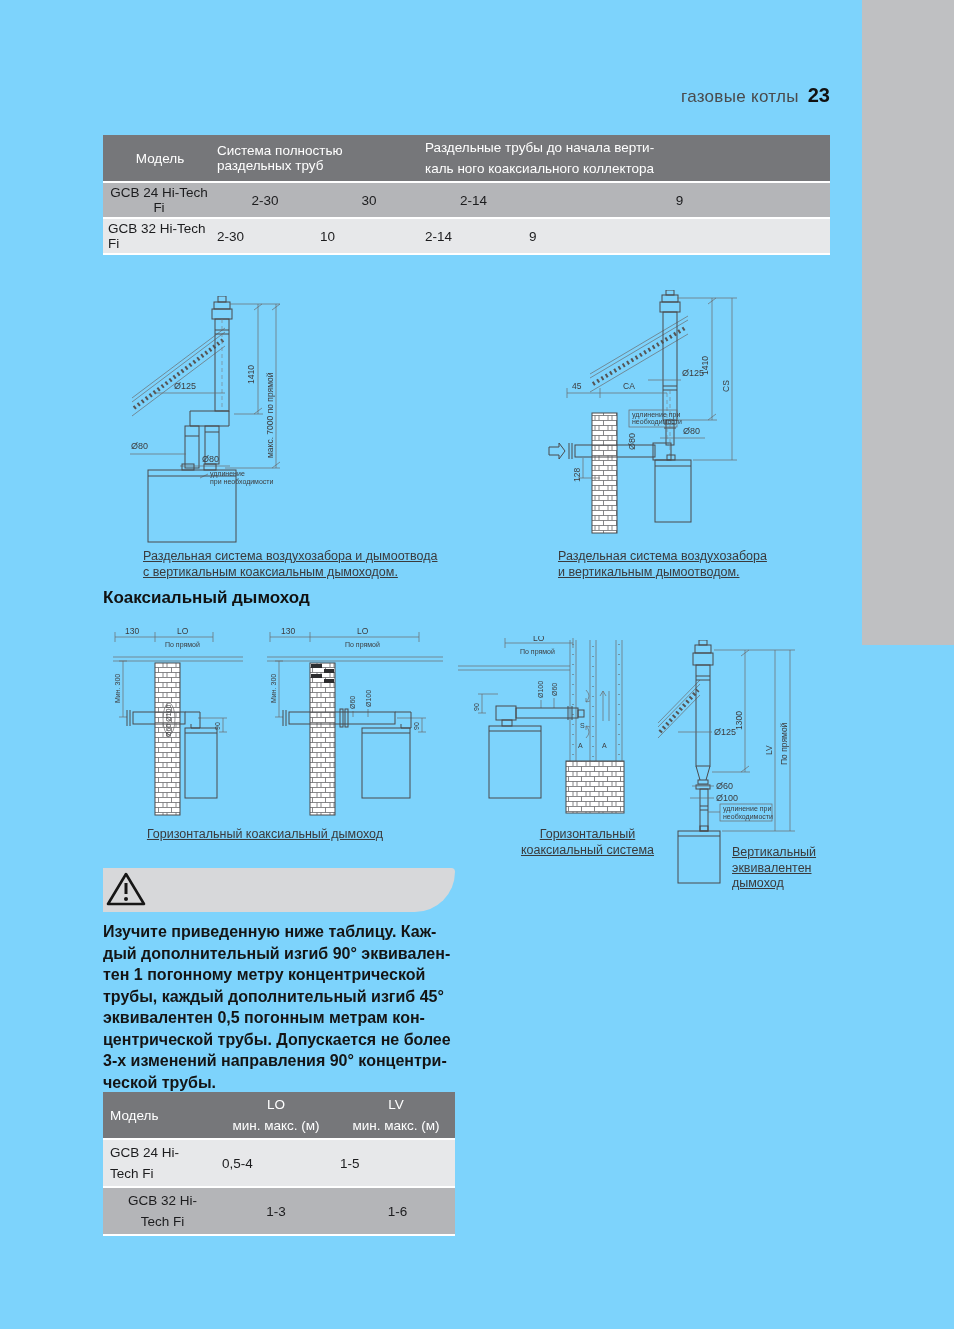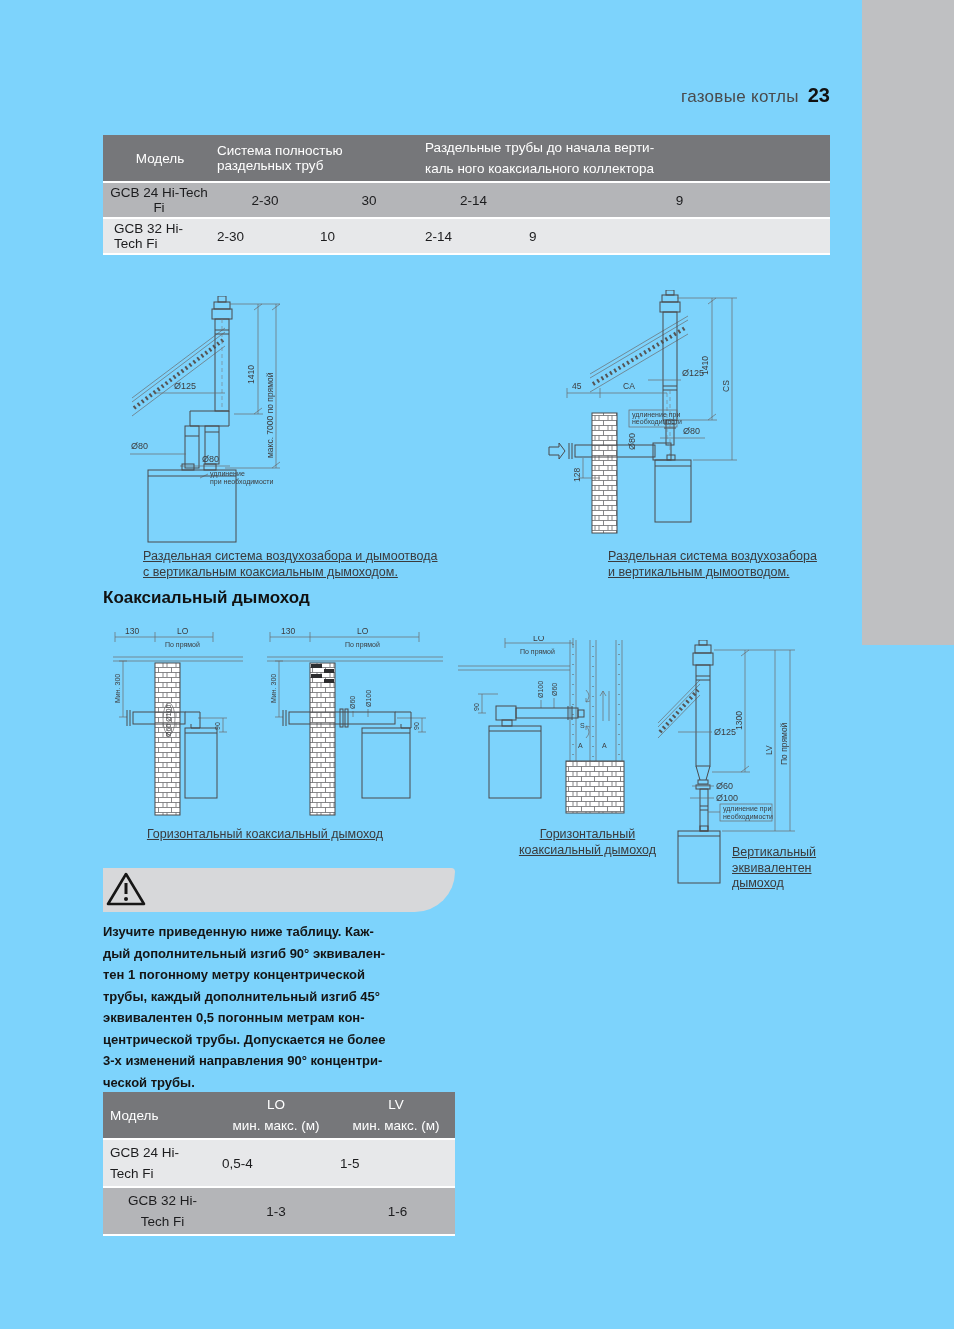--- a/index.html
+++ b/index.html
@@ -35,21 +35,21 @@
 
   
   .sec-h{left:103px;top:588px;font-size:17px;font-weight:bold;color:#111;}
 
   
   .cap{font-size:12.5px;line-height:15.5px;color:#3a3a3c;white-space:pre-line;text-decoration:underline;}
 
   
   .warn-bar{left:103px;top:868px;width:352px;height:44px;background:#d7d8da;
             border-radius:0 4px 42px 0;}
-  .para{left:103px;top:921px;width:390px;font-size:13px;line-height:21.5px;
+  .para{left:103px;top:921px;width:390px;font-size:16px;line-height:21.5px;
         font-weight:bold;color:#141414;white-space:pre-line;}
 
   
   .diag{position:absolute;}
   .diag text{font-family:"Liberation Sans","DejaVu Sans",sans-serif;font-size:9px;fill:#3c3c3e;}
   .diag .sm{font-size:7px;}
   .diag .dim{font-size:8.5px;}
   .dln{stroke:#4a4a4c;stroke-width:1;fill:none;}
   .thin{stroke:#6a6a6c;stroke-width:.7;fill:none;}
   .dash{stroke:#7a7a7c;stroke-width:.6;fill:none;stroke-dasharray:4 3;}
@@ -82,21 +82,21 @@
 каль ного коаксиального коллектора</td>
     </tr>
     <tr class="rowA">
       <td style="padding-left:5px">GCB 24 Hi-Tech Fi</td>
       <td>2-30</td>
       <td>30</td>
       <td>2-14</td>
       <td>9</td>
     </tr>
     <tr class="rowB">
-      <td style="padding-left:11px">GCB 32 Hi-Tech Fi</td>
+      <td style="padding-left:5px">GCB 32 Hi-Tech Fi</td>
       <td>2-30</td>
       <td>10</td>
       <td>2-14</td>
       <td>9</td>
     </tr>
   </tbody>
     </table>
 
   <svg class="diag" style="left:130px;top:296px" width="155" height="252" viewBox="0 0 155 252">
     <g>
@@ -213,21 +213,21 @@
       <rect x="122" y="165" width="8" height="5"></rect>
       <line x1="110" y1="176" x2="146" y2="176"></line>
     </g>
     <defs>
       <pattern id="brickA" width="13" height="10" patternUnits="userSpaceOnUse">
         <rect width="13" height="10" fill="#fff"></rect>
         <path d="M0 0.5H13 M0 5.5H13 M6.5 0.5V5.5 M2 5.5V10 M11 5.5V10" stroke="#6a6a6c" stroke-width="0.8" fill="none"></path>
       </pattern>
     </defs>
   </svg>
-  <div class="abs cap" style="left:608px;top:549px">Раздельная система воздухозабора
+  <div class="abs cap" style="left:558px;top:549px">Раздельная система воздухозабора
 и вертикальным дымоотводом.</div>
 
   <div class="abs sec-h">Коаксиальный дымоход</div>
 
   <svg class="diag" style="left:113px;top:627px" width="140" height="192" viewBox="0 0 140 192">
     <g class="thin">
       <line x1="2" y1="10" x2="100" y2="10"></line>
       <line x1="2" y1="5" x2="2" y2="15"></line>
         <line x1="42" y1="5" x2="42" y2="15"></line>
         <line x1="100" y1="5" x2="100" y2="15"></line>
@@ -376,21 +376,21 @@
       <line x1="31" y1="95" x2="83" y2="95"></line>
     </g>
     <defs>
       <pattern id="brickD" width="13" height="10" patternUnits="userSpaceOnUse">
         <rect width="13" height="10" fill="#fff"></rect>
         <path d="M0 0.5H13 M0 5.5H13 M6.5 0.5V5.5 M2 5.5V10 M11 5.5V10" stroke="#6a6a6c" stroke-width="0.8" fill="none"></path>
       </pattern>
     </defs>
   </svg>
   <div class="abs cap" style="left:505px;top:827px;width:165px;text-align:center">Горизонтальный
-коаксиальный дымоход</div>
+коаксиальный система</div>
 
   <svg class="diag" style="left:650px;top:640px" width="200" height="250" viewBox="0 0 200 250">
     <g>
       <line class="shingle" x1="10" y1="92" x2="48" y2="50"></line>
       <line class="thin" x1="8" y1="98" x2="50" y2="55"></line>
       <line class="thin" x1="8" y1="87" x2="50" y2="44"></line>
       <line class="thin" x1="8" y1="83" x2="50" y2="40"></line>
     </g>
     <g class="dln">
       <rect x="49" y="0" width="8" height="5"></rect>

